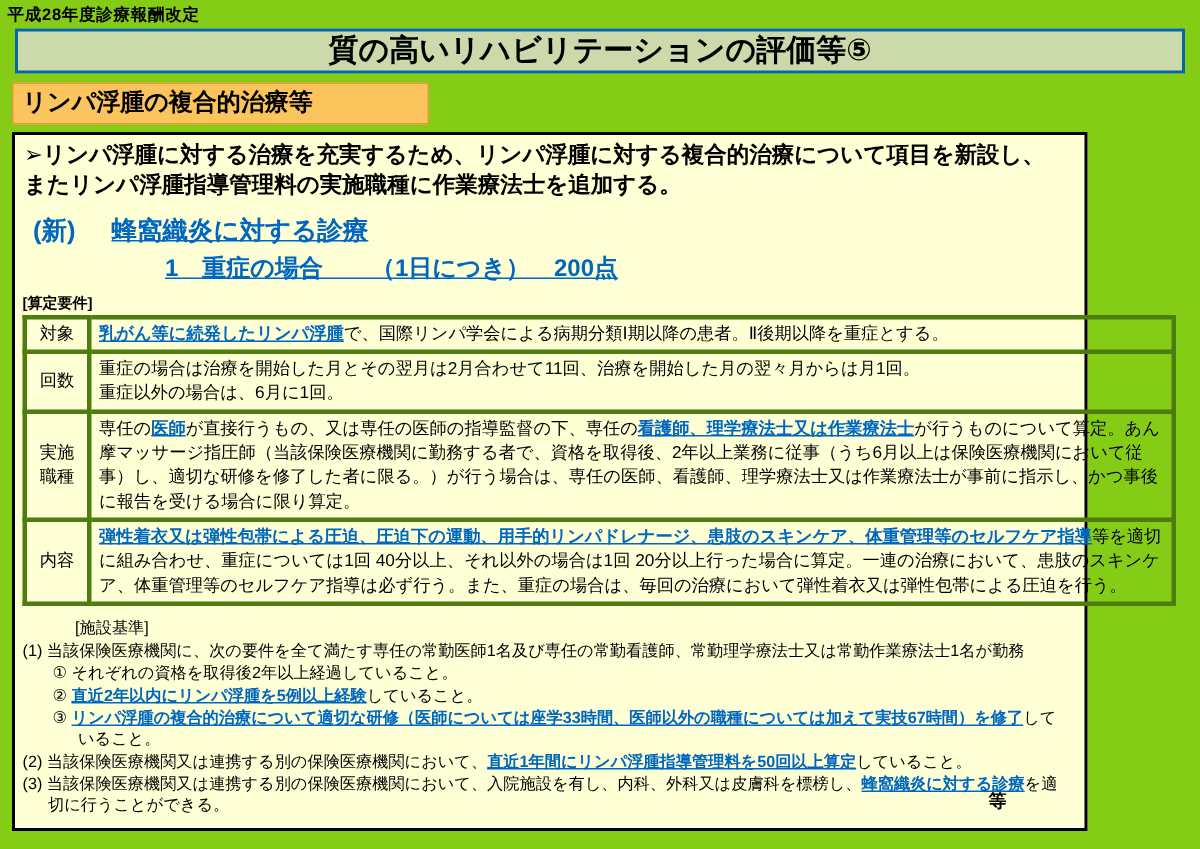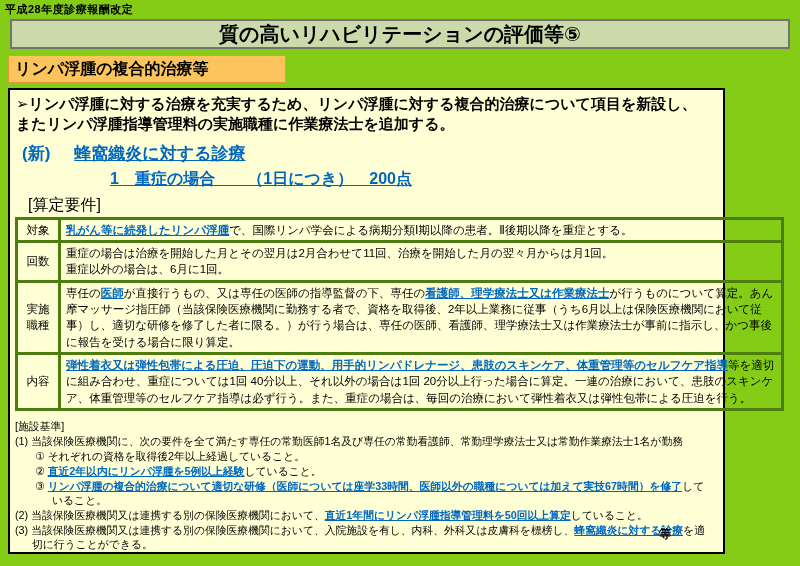--- a/index.html
+++ b/index.html
@@ -1,39 +1,39 @@
 <!DOCTYPE html>
 <html lang="ja"><head>
 <meta charset="utf-8">
 <style>
   html,body{margin:0;padding:0;background:#fff;
     font-family:"Liberation Sans","DejaVu Sans",sans-serif;color:#000;}
   .page{position:relative;width:800px;height:566px;background:#84cc16;overflow:hidden;padding-left:39px;}
   .header-note{position:absolute;top:2px;left:5px;font-size:11px;font-weight:bold;letter-spacing:0.5px;}
   .title-bar{position:absolute;top:19px;left:10px;width:776px;height:26px;background:#cbd9ab;
-    border:2px solid #737373;text-align:center;font-size:20px;font-weight:bold;line-height:26px;}
+    border:2px solid #0369a1;text-align:center;font-size:20px;font-weight:bold;line-height:26px;}
   .subtitle{position:absolute;top:55px;left:8px;width:264px;height:22px;background:#fcc45c;
     border:1px solid #e39c35;font-size:16px;font-weight:bold;padding:2px 6px;line-height:22px;}
   .main-box{position:absolute;top:88px;left:8px;width:717px;height:466px;background:#ffffd6;
     border:2px solid #000;box-sizing:border-box;}
   .summary{margin:4px 6px 0 6px;font-size:15px;font-weight:bold;line-height:1.36;white-space:pre-line;}
   .new-block{margin:7px 0 2px 12px;}
   .new-line{font-size:17px;font-weight:bold;color:#0067c0;}
   .new-tag{margin-right:24px;}
   .new-title{text-decoration:underline;}
   .new-items{margin-left:88px;text-align:center;}
   .new-item{font-size:16px;font-weight:bold;color:#0067c0;text-decoration:underline;margin-top:4px;width:max-content;}
-  .req-label{margin:5px 0 1px 18px;font-size:16px;}
+  .req-label{margin:5px 0 1px 5px;font-size:10px;font-weight:bold;}
   table.req{border-collapse:collapse;margin:0 5px;width:769px;table-layout:fixed;}
   .req td{border:3px solid #4d7c0f;font-size:11.5px;line-height:1.42;padding:2px 5px;
     vertical-align:middle;white-space:pre-line;}
   .req td.hd{width:34px;text-align:center;padding:2px 3px;}
   .blink{color:#0067c0;font-weight:bold;text-decoration:underline;}
   .facility{margin:8px 8px 0 5px;font-size:10.8px;line-height:1.3;}
-  .fac-label{margin-bottom:1px;}
+  .fac-label{margin-bottom:1px;margin-left:35px;}
   .fac-item{padding-left:17px;text-indent:-17px;margin-top:1px;}
   .fac-prefix{margin-right:3px;}
   .fac-sub{margin-left:20px;}
   .etc{position:absolute;bottom:9px;right:52px;font-size:12px;font-weight:bold;}
   .page-num{position:absolute;bottom:0px;right:10px;font-size:16px;font-weight:bold;}
 </style>
 </head>
 <body>
 
 <div class="page">

